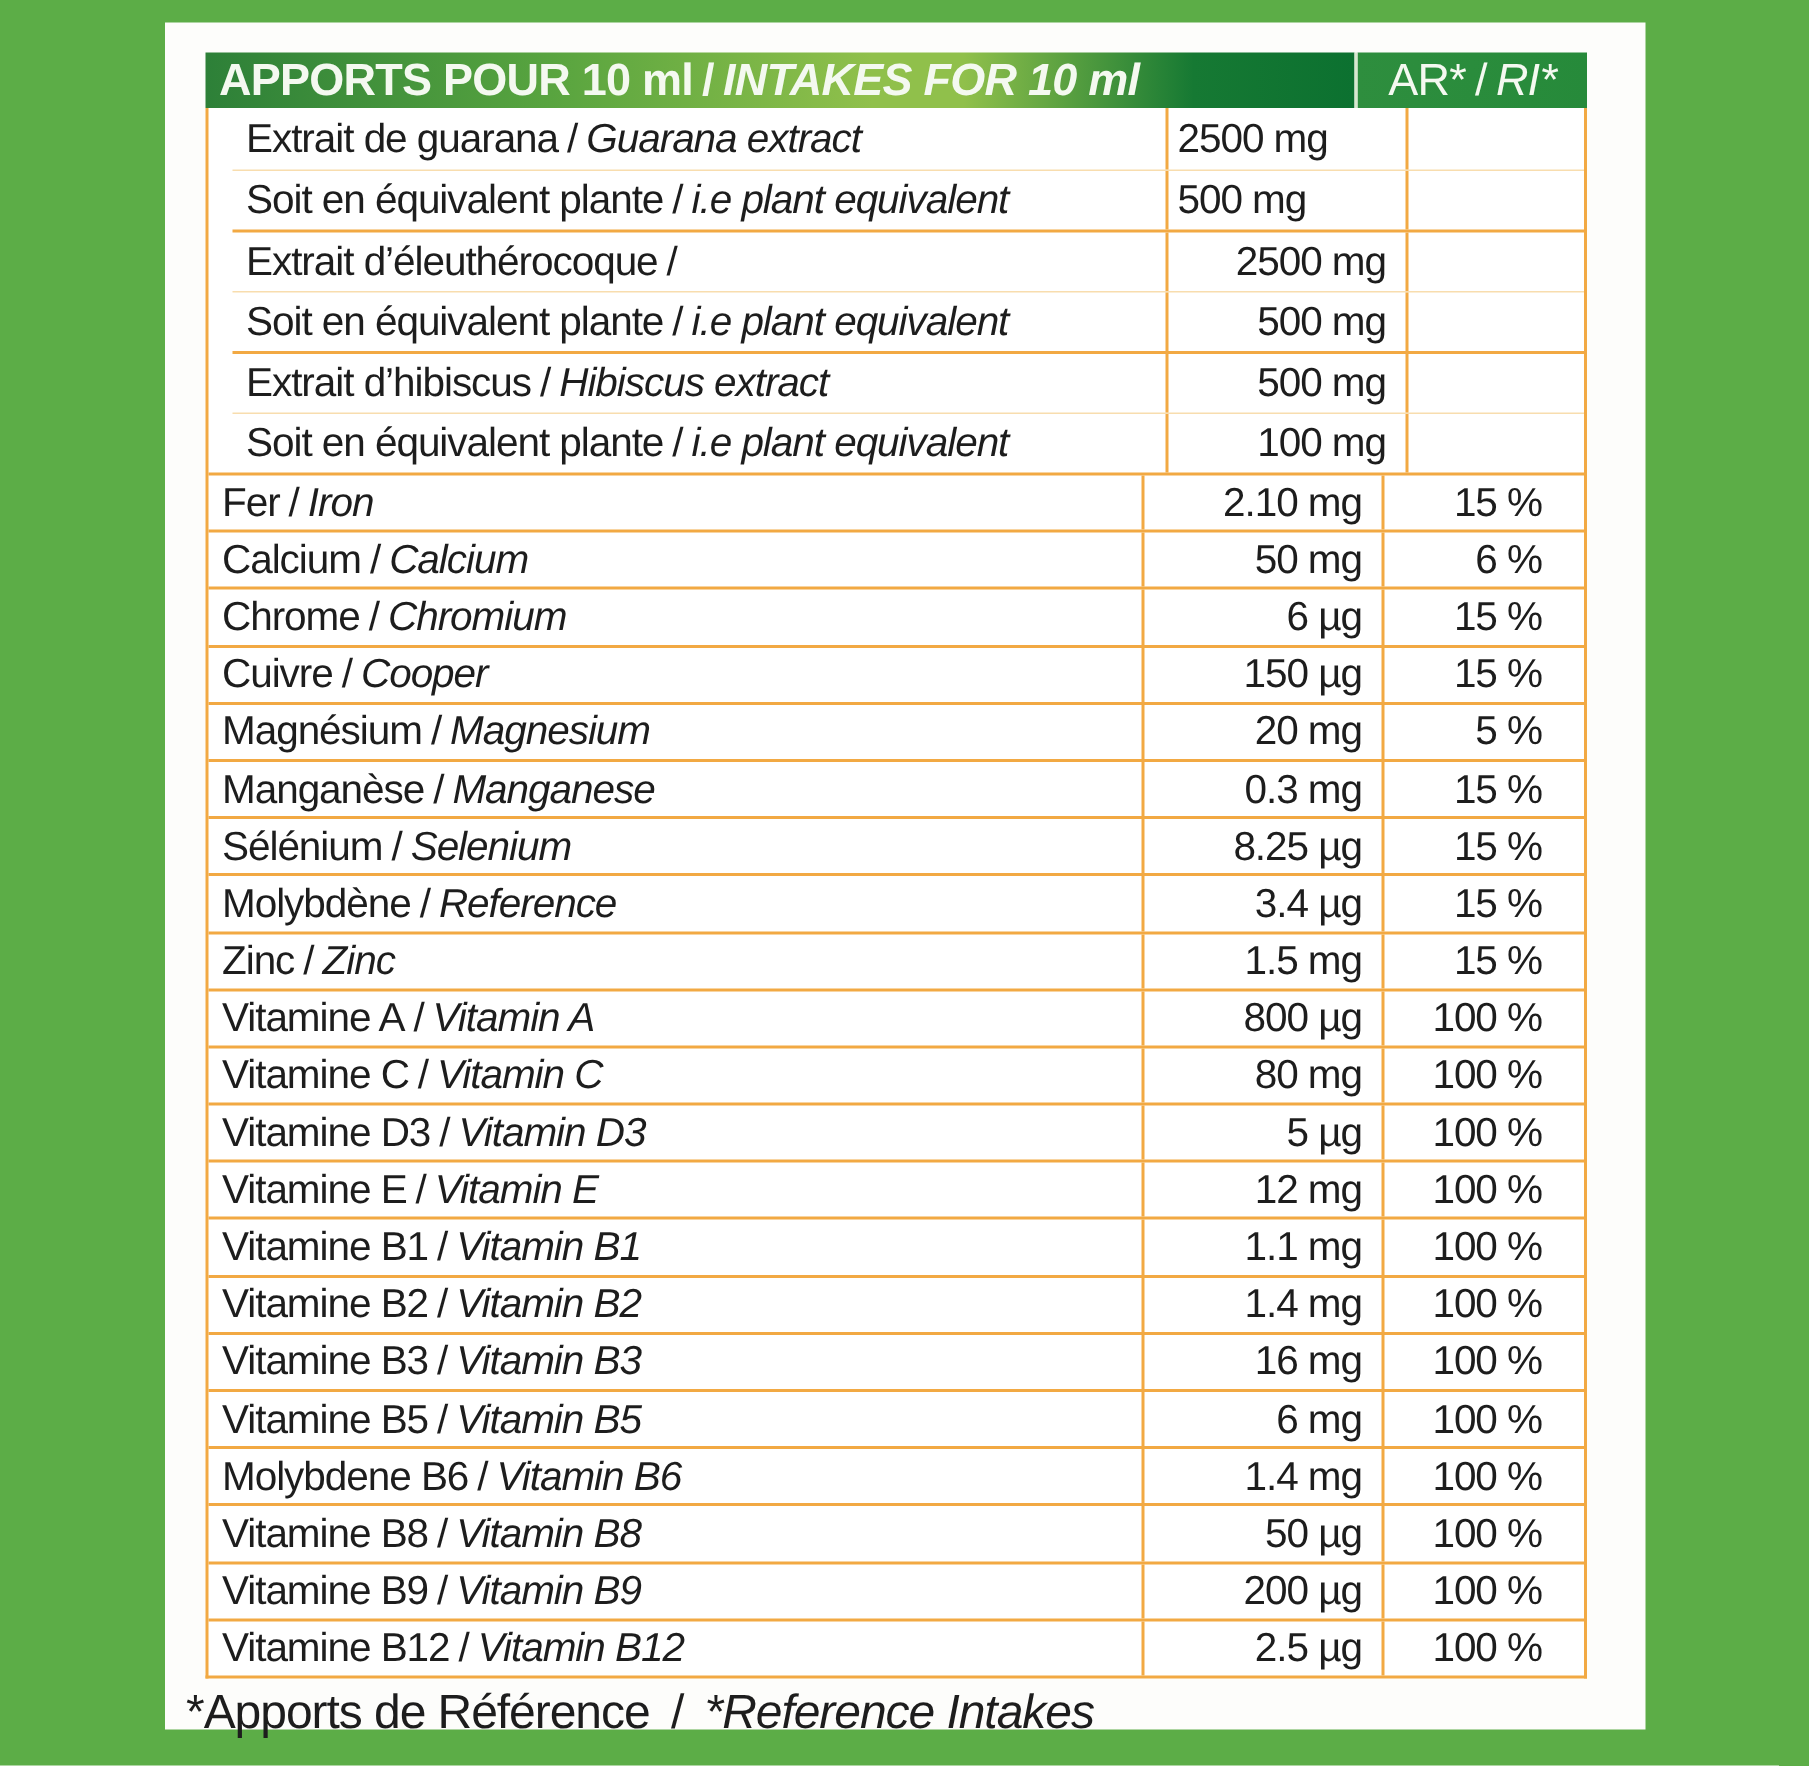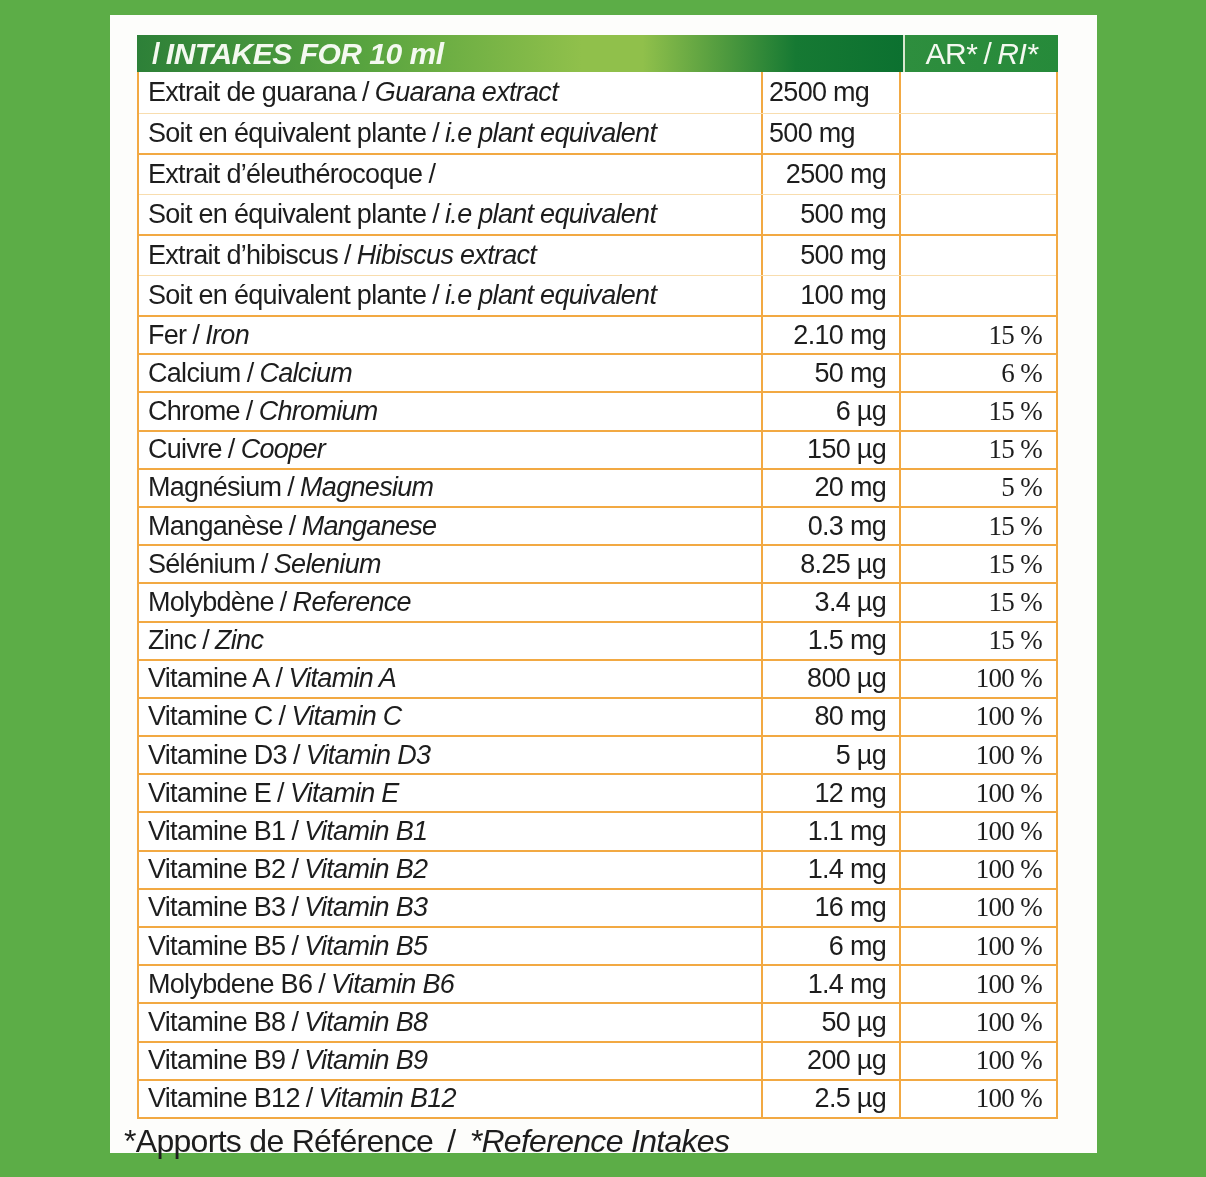--- a/index.html
+++ b/index.html
@@ -77,40 +77,39 @@
     background:#fff;
   }
   .row{
     display:flex;
     height:38.2px;
     align-items:center;
     font-size:27px;
     letter-spacing:-0.7px;
     white-space:nowrap;
   }
-  .row:nth-child(-n+6){height:40.5px;}
+  .row:nth-child(-n+6){height:40.5px;margin-left:16px;}
   .row + .row{border-top:2px solid var(--grid);}
   .row.sub{border-top:1px solid var(--grid-faint);}
   .cell{height:100%;display:flex;align-items:center;overflow:hidden;}
   .label{
     width:624px;
     border-right:2px solid var(--grid);
     padding-left:9px;
   }
   .val{
-    width:138px;
+    width:160px;
     border-right:2px solid var(--grid);
     padding-right:13px;
     justify-content:flex-end;
   }
   .ri{
     flex:1;
-    padding-right:14px;
+    padding-right:28px;
     justify-content:flex-end;
-    font-family:Liberation Serif, serif;
   }
   .row:nth-child(-n+2) .val{
     justify-content:flex-start;
     padding-left:6px;
     padding-right:0;
   }
   .footnote{
     margin-top:4px;
     font-size:32px;
     letter-spacing:-0.7px;
@@ -118,20 +117,21 @@
   }
 </style>
 </head>
 <body>
 
 <div class="sheet">
   <div class="ntable">
 
     <div class="thead">
       <div class="th-main">
+        <span>APPORTS POUR 10 ml</span>
         <span class="sep">/</span>
         <span class="it">INTAKES FOR 10 ml</span>
       </div>
       <div class="th-ar">
         <span>AR*</span>
         <span class="sep">/</span>
         <span class="it">RI*</span>
       </div>
     </div>
 

